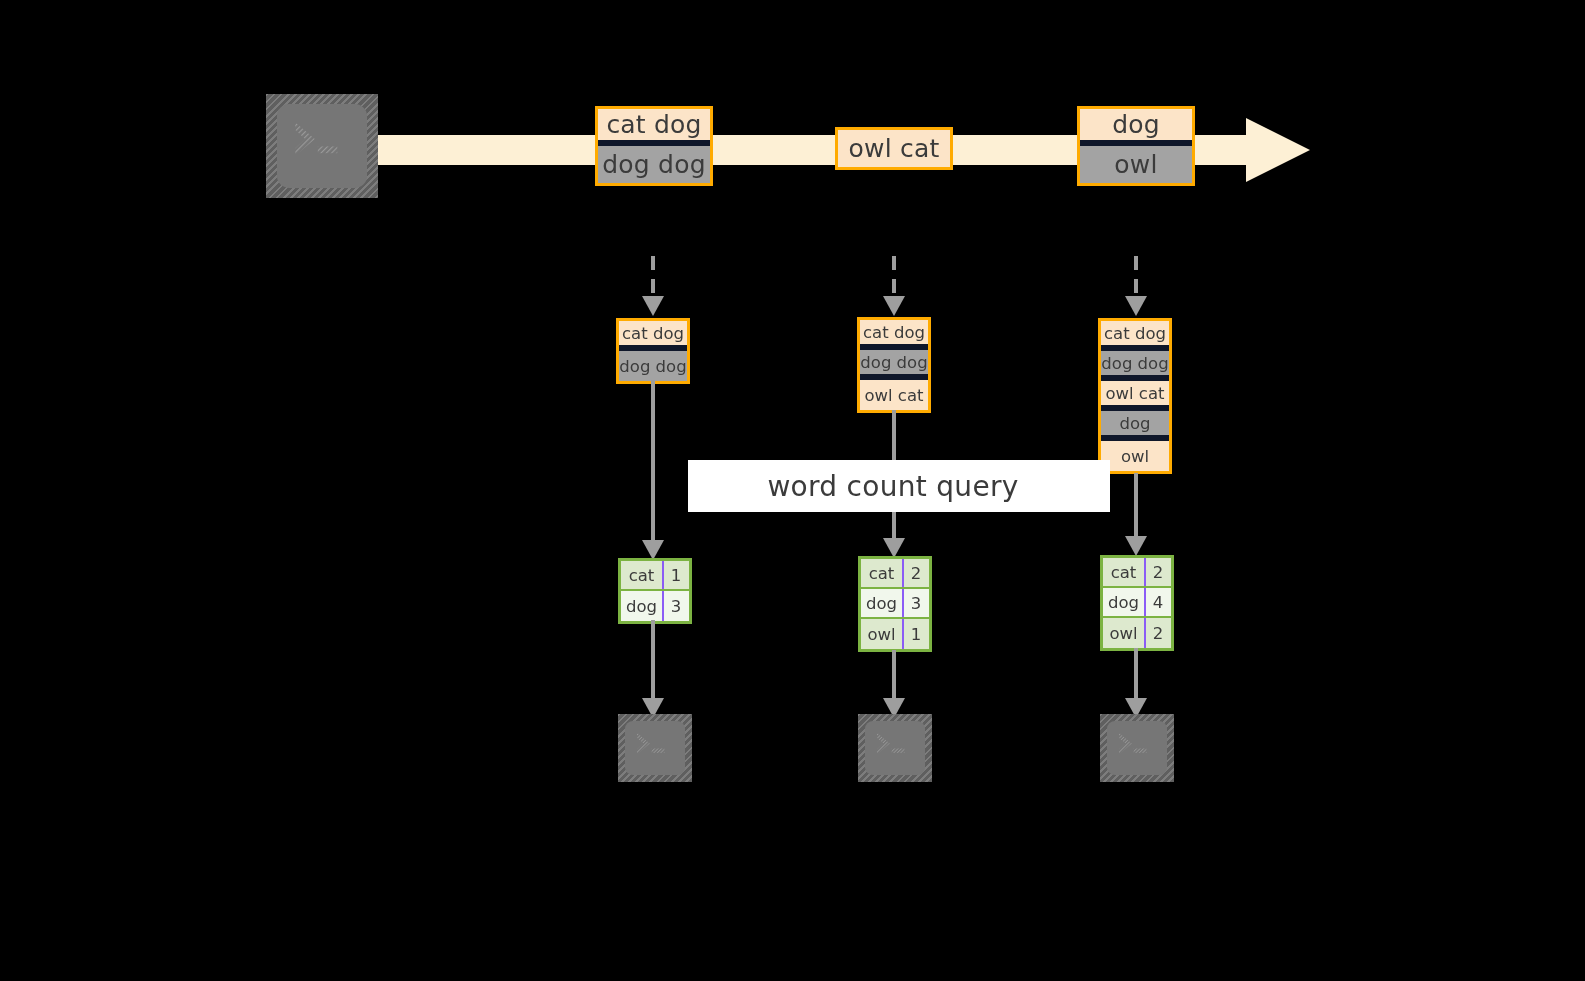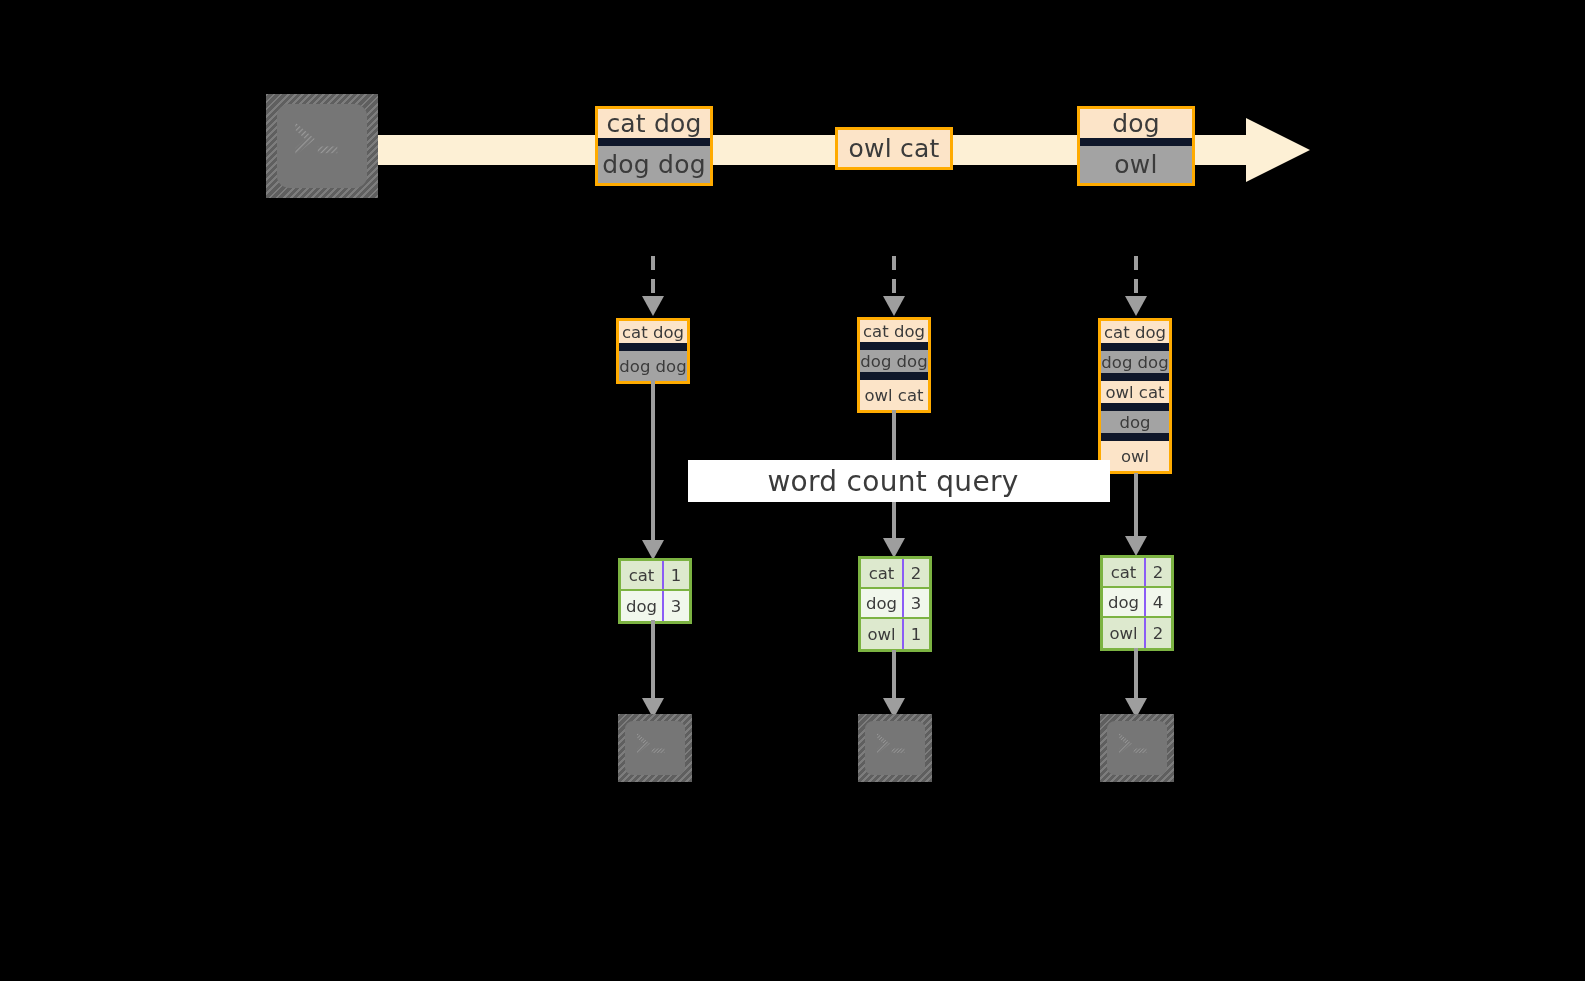--- a/index.html
+++ b/index.html
@@ -64,21 +64,21 @@
     position: absolute;
     box-sizing: border-box;
     border: 3px solid #FFAB00;
     background: #FFF4E6;
   }
   .rec-row {
     box-sizing: border-box;
     display: flex;
     align-items: center;
     justify-content: center;
-    border-bottom: 8px solid #0f172a;
+    border-bottom: 6px solid #0f172a;
     white-space: nowrap;
   }
   .rec-row:last-child { border-bottom: none; }
   .rec-row.shade-a { background: #FCE4C8; }
   .rec-row.shade-b { background: #a3a3a3; }
 
   .rec-stack.big .rec-row {
     height: 37px;
     font-size: 25px;
     letter-spacing: .2px;
@@ -121,21 +121,21 @@
 
   
   .conn { position: absolute; overflow: visible; }
 
   
   .query-band {
     position: absolute;
     left: 688px;
     top: 460px;
     width: 422px;
-    height: 42px;
+    height: 52px;
     background: #FFFFFF;
     display: flex;
     align-items: center;
     justify-content: center;
   }
   .query-band .label {
     font-size: 28px;
     color: #3b3b3b;
     letter-spacing: .3px;
     white-space: nowrap;

